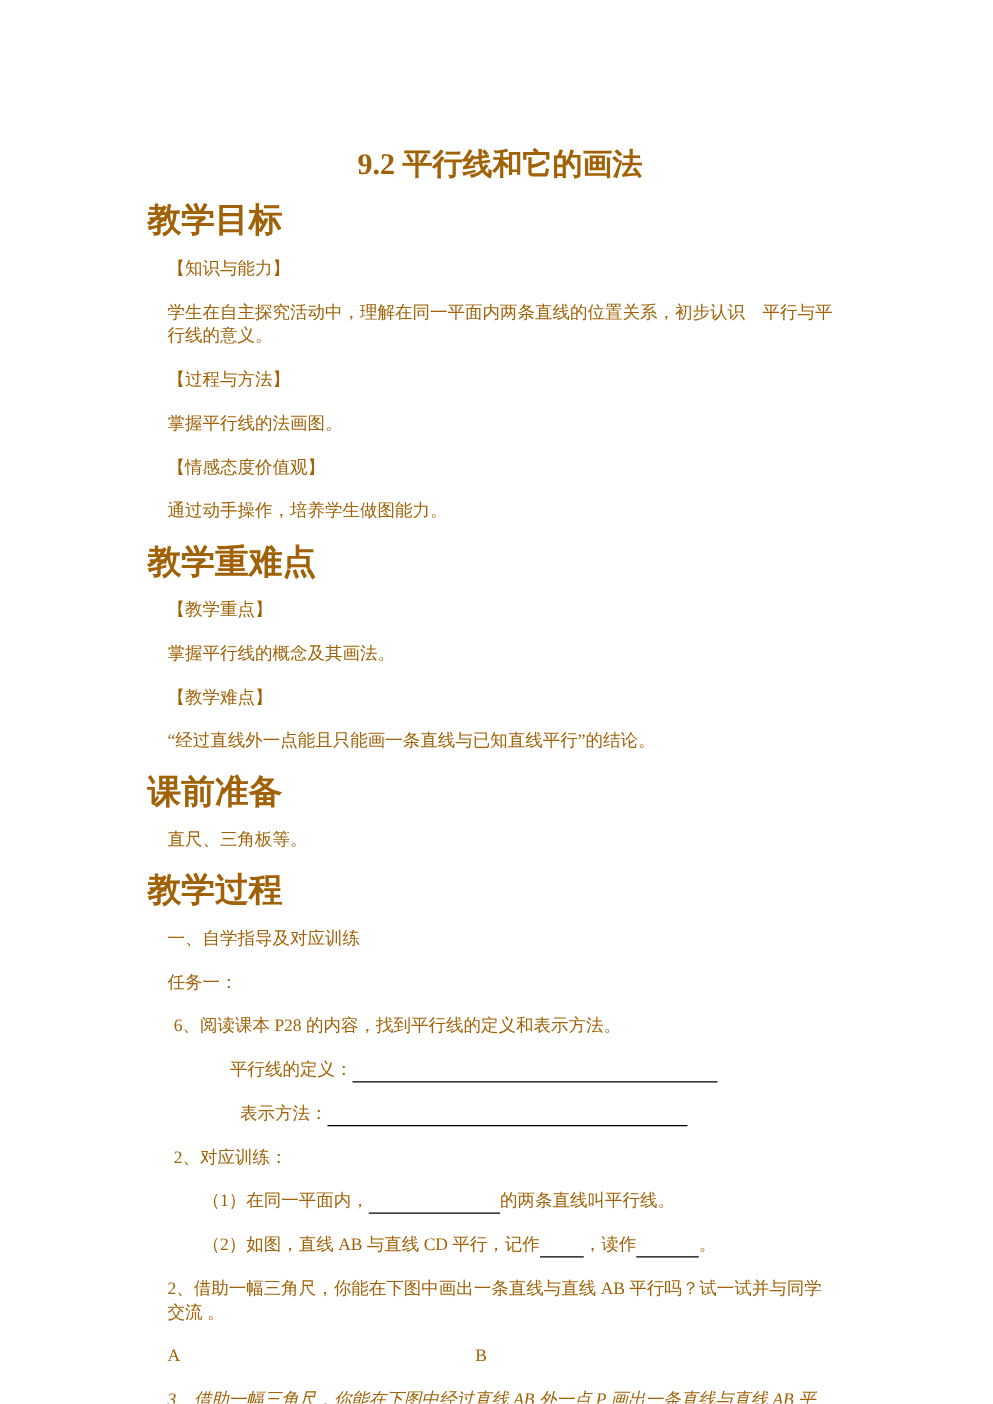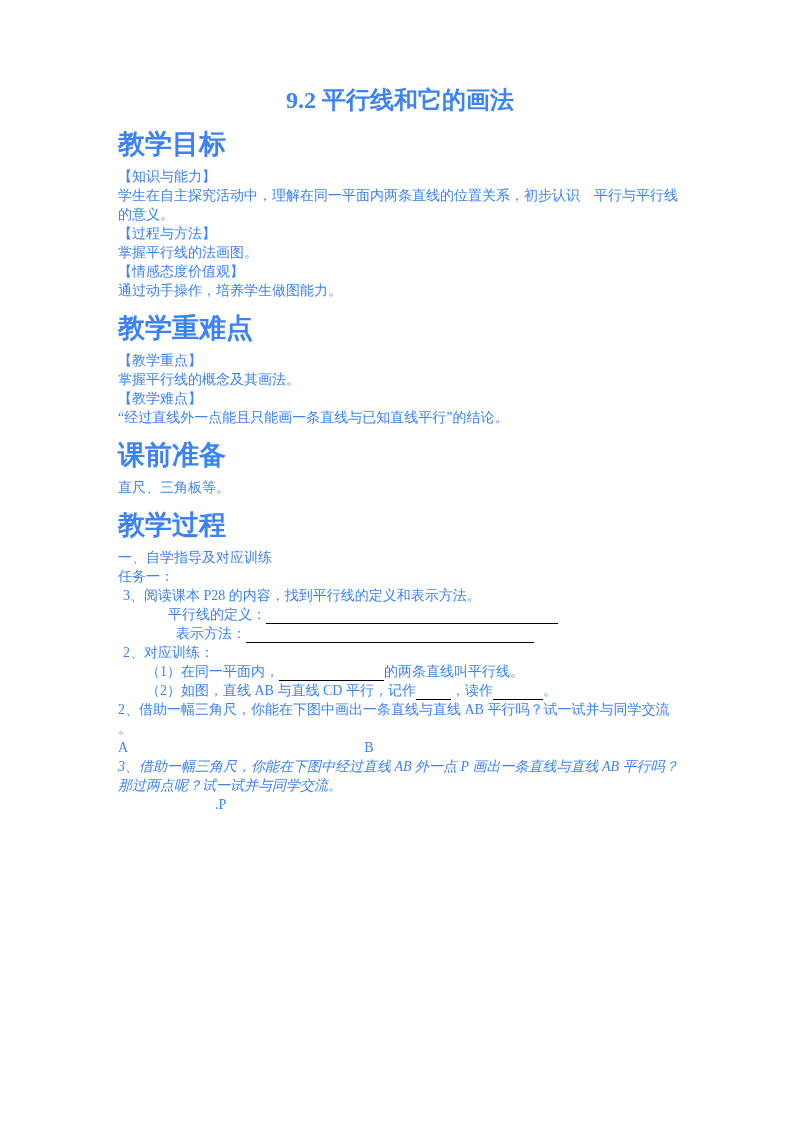--- a/index.html
+++ b/index.html
@@ -2,42 +2,42 @@
 <html><head>
 <meta charset="utf-8">
 <style>
   html, body { margin: 0; padding: 0; background: #ffffff; }
   .page {
     position: relative;
     width: 794px;
     height: 1123px;
     background: #ffffff;
     box-sizing: border-box;
-    padding: 84px 112px 0 118px;
+    padding: 116px 112px 0 118px;
     font-family: "Liberation Serif", "DejaVu Serif", serif;
-    color: #3b82f6;
+    color: #a16207;
     overflow: hidden;
   }
   h1.doc-title {
     font-size: 24px;
     line-height: 32px;
     font-weight: bold;
     text-align: center;
     margin: 0 0 14px 0;
   }
   h2.section-heading {
     font-size: 27px;
     line-height: 28px;
     font-weight: bold;
     margin: 14px 0 9px 0;
   }
   p.body {
     font-size: 14px;
     line-height: 19px;
-    margin: 0;
+    margin: 16px;
   }
   .ind1 { padding-left: 5px; }
   .ind-task { padding-left: 13px; }
   .ind-q { padding-left: 28px; }
   .ind-def { padding-left: 50px; }
   .ind-rep { padding-left: 58px; }
   .ind-p { padding-left: 97px; }
   .mt3  { margin-top: 3px; }
   .mt7  { margin-top: 7px; }
   .mt8  { margin-top: 8px; }
@@ -79,21 +79,21 @@
   <p class="body">【教学难点】</p>
   <p class="body">“经过直线外一点能且只能画一条直线与已知直线平行”的结论。</p>
 
   <h2 class="section-heading">课前准备</h2>
   <p class="body">直尺、三角板等。</p>
 
   <h2 class="section-heading">教学过程</h2>
   <p class="body">一、自学指导及对应训练</p>
   <p class="body">任务一：</p>
 
-  <p class="body ind1 mt13">3、阅读课本 P28 的内容，找到平行线的定义和表示方法。</p>
+  <p class="body ind1 mt13">6、阅读课本 P28 的内容，找到平行线的定义和表示方法。</p>
 
   <p class="body ind-def mt11"><span>平行线的定义：</span><span class="blank w292"></span></p>
 
   <p class="body ind-rep mt11"><span>表示方法：</span><span class="blank w288"></span></p>
 
   <p class="body ind1 mt11">2、对应训练：</p>
 
   <p class="body ind-q mt7"><span>（1）在同一平面内，</span><span class="blank w105"></span><span>的两条直线叫平行线。</span></p>
 
   <p class="body ind-q mt8"><span>（2）如图，直线 AB 与直线 CD 平行，记作</span><span class="blank w35"></span><span>，读作</span><span class="blank w50"></span><span>。</span></p>

